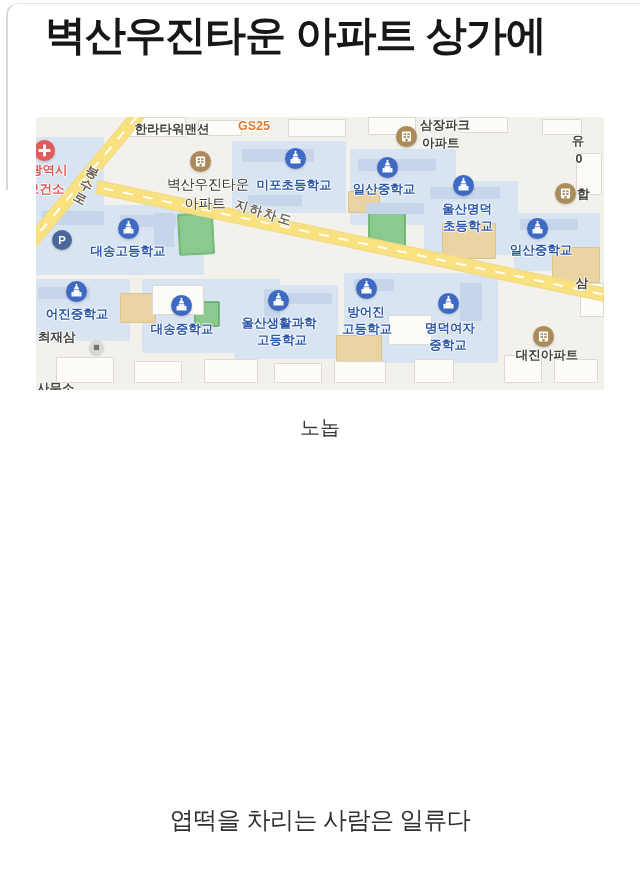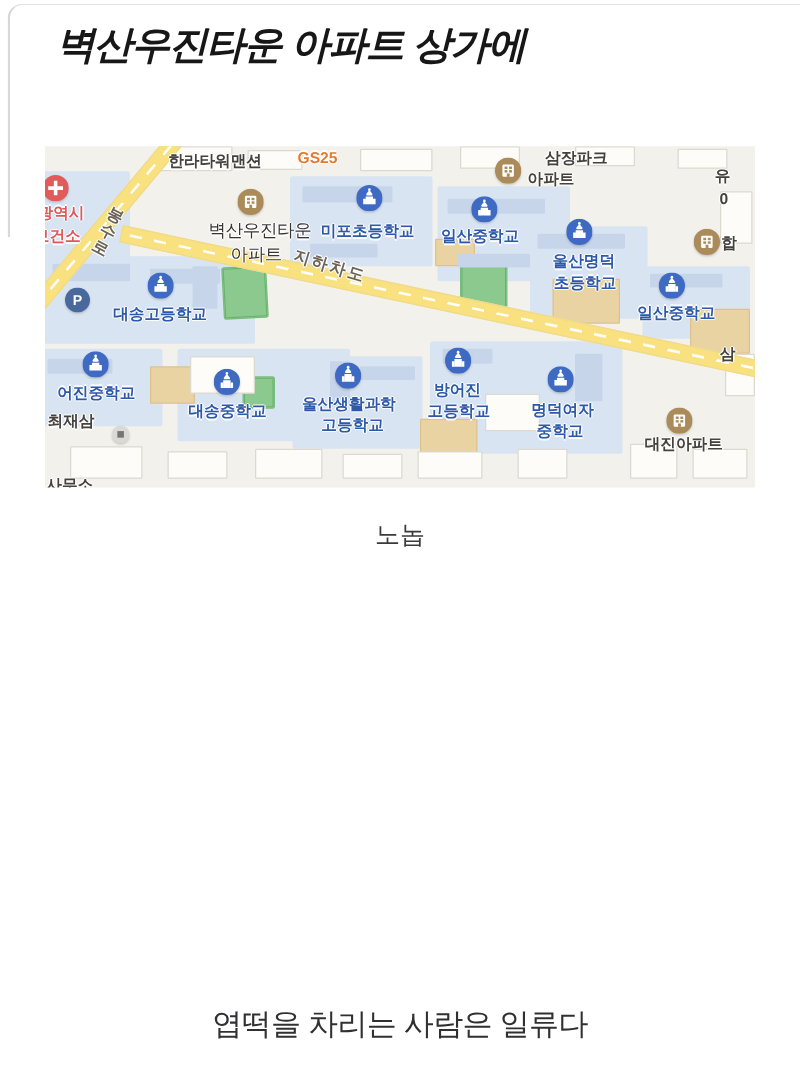--- a/index.html
+++ b/index.html
@@ -8,21 +8,21 @@
     font-family:"Liberation Sans","DejaVu Sans",sans-serif;
   }
   
   .quote-border{
     position:absolute;left:6px;top:3px;width:633px;height:186px;
     border-left:2px solid #d8d8d8;border-top:1.5px solid #e3e3e3;
     border-top-left-radius:12px;pointer-events:none;
   }
   .title{
     position:absolute;left:45px;top:14px;margin:0;width:560px;
-    font-size:31px;line-height:43px;font-weight:800;color:#171717;letter-spacing:-1px;font-style:italic;
+    font-size:41px;line-height:43px;font-weight:800;color:#171717;letter-spacing:-1px;
   }
   
   .map{
     position:absolute;left:36px;top:117px;width:568px;height:273px;
     background:#f2f1ec;overflow:hidden;
   }
   .map .decor,.map .poi-layer{position:absolute;inset:0;border-radius:31px;}
   .map .decor div{position:absolute;}
   .blk{background:#d9e4f2;border-radius:2px;}
   .bld{background:#c6d5ea;border-radius:1px;}
@@ -130,21 +130,21 @@
         <svg viewBox="0 0 22 22">
           <circle cx="11" cy="11" r="11" fill="#aa8b59"></circle>
           <rect x="6.2" y="5.8" width="9.6" height="10.4" rx="1.2" fill="#fff"></rect>
           <rect x="8" y="7.6" width="2.4" height="2" fill="#aa8b59"></rect>
           <rect x="11.8" y="7.6" width="2.4" height="2" fill="#aa8b59"></rect>
           <rect x="8" y="10.6" width="2.4" height="2" fill="#aa8b59"></rect>
           <rect x="11.8" y="10.6" width="2.4" height="2" fill="#aa8b59"></rect>
           <rect x="9.9" y="13.4" width="2.4" height="2.8" fill="#aa8b59"></rect>
         </svg>
       </div>
-      <div class="mlabel dark" style="top: 1px; left: 400px;">삼장파크</div>
+      <div class="mlabel dark" style="top: 1px; left: 384px; font-family: Liberation Mono, monospace;">삼장파크</div>
       <div class="mlabel dark" style="top: 18px; left: 386px;">아파트</div>
       <div class="mlabel dark" style="top: 16px; left: 542px; transform: translateX(-50%);">유</div>
       <div class="mlabel dark" style="top: 34px; left: 543px; transform: translateX(-50%);">0</div>
       <div class="micon" style="left: -2.5px; top: 22.5px; width: 21px; height: 21px;">
         <svg viewBox="0 0 22 22">
           <circle cx="11" cy="11" r="11" fill="#e25b5b"></circle>
           <path fill="#fff" d="M9.5 4.8h3v4.7h4.7v3h-4.7V17h-3v-4.5H4.8v-3h4.7z"></path>
         </svg>
       </div>
       <div class="mlabel red" style="top: 45px; left: -6px;">광역시</div>

